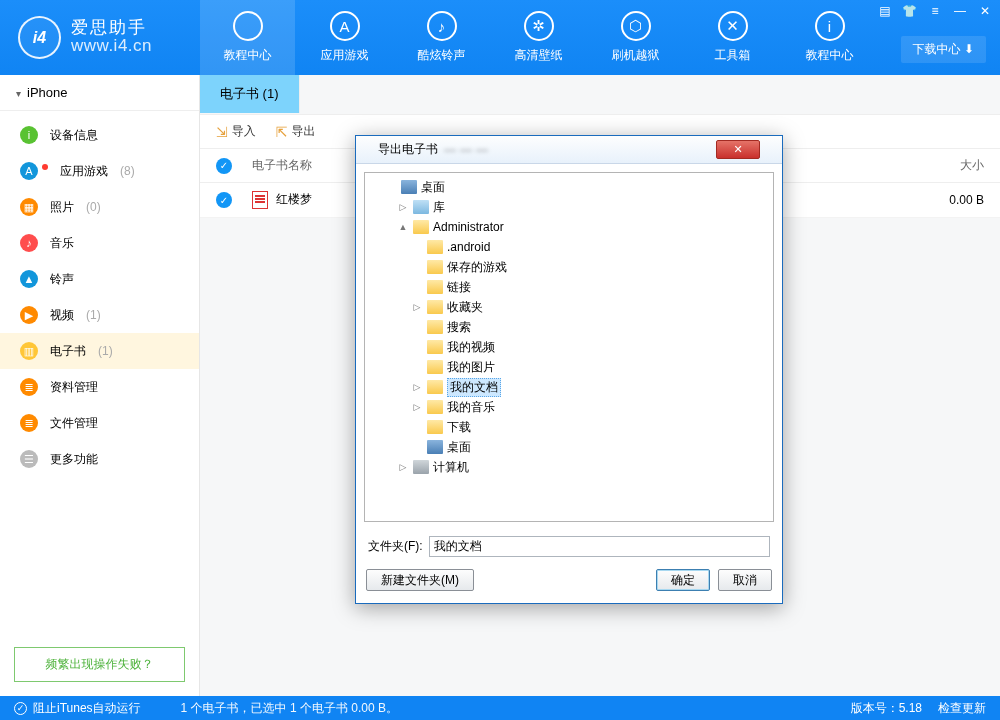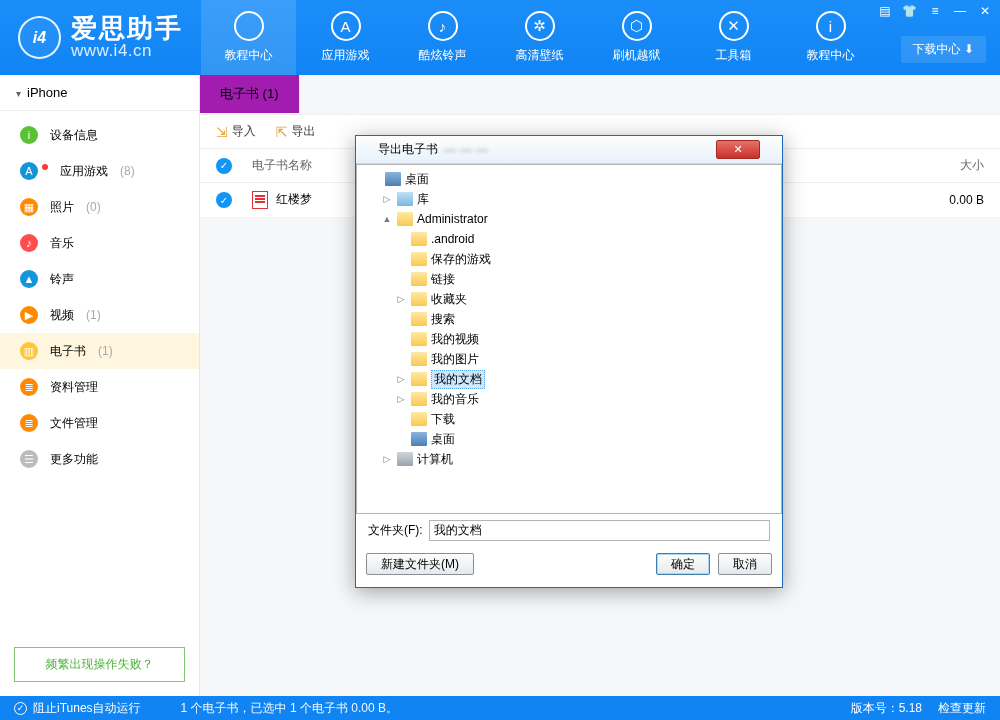--- a/index.html
+++ b/index.html
@@ -3,21 +3,21 @@
 <meta charset="utf-8">
 <style>
 * { margin:0; padding:0; box-sizing:border-box; font-family:"Microsoft YaHei",Arial,sans-serif; font-size:12px; }
 body { width:1000px; height:720px; overflow:hidden; background:#fff; position:relative; }
 
 
 .header { height:75px; background:linear-gradient(#1b8efa,#1084f3); display:flex; align-items:center; color:#fff; position:relative; }
 .logo-wrap { display:flex; align-items:center; padding:0 18px; min-width:200px; }
 .logo-badge { width:43px; height:43px; border:2px solid rgba(255,255,255,.9); border-radius:50%; display:flex; align-items:center; justify-content:center; font-weight:bold; font-size:16px; background:rgba(255,255,255,.06); font-style:italic; }
 .logo-text { margin-left:10px; }
-.logo-text .cn { font-size:26px; font-weight:bold; letter-spacing:2px; line-height:1; }
+.logo-text .cn { font-size:17px; font-weight:normal; letter-spacing:2px; line-height:1; }
 .logo-text .en { font-size:17px; opacity:.85; letter-spacing:.5px; }
 .top-nav { display:flex; gap:2px; }
 .top-item { width:95px; height:75px; display:flex; flex-direction:column; align-items:center; justify-content:center; cursor:pointer; }
 .top-item.active { background:rgba(255,255,255,.14); }
 .top-icon { width:30px; height:30px; border:2px solid #fff; border-radius:50%; display:flex; align-items:center; justify-content:center; font-size:15px; margin-bottom:6px; }
 .top-item span { font-size:12px; }
 .win-controls { position:absolute; top:4px; right:6px; display:flex; gap:7px; font-size:14px; }
 .win-controls div { width:18px; height:16px; cursor:pointer; text-align:center; }
 .dl-center { position:absolute; top:36px; right:14px; background:rgba(255,255,255,.12); padding:5px 12px; border-radius:2px; font-size:12px; cursor:pointer; }
 
@@ -29,21 +29,21 @@
 .side-item { display:flex; align-items:center; padding:9px 20px; cursor:pointer; font-size:13px; gap:12px; }
 .side-item.on { background:#fff6df; }
 .sicon { width:18px; height:18px; border-radius:50%; display:inline-flex; align-items:center; justify-content:center; font-size:11px; color:#fff; }
 .bg-g{background:#59c232}.bg-b{background:#1296db}.bg-o{background:#ff8a00}.bg-r{background:#ff4d4d}.bg-y{background:#ffc637}
 .side-item .cnt { color:#aaa; }
 .red-dot { width:6px;height:6px;border-radius:50%;background:#ff3b30;display:inline-block;margin-left:-8px;margin-top:-8px; }
 .help { position:absolute; bottom:14px; left:14px; right:14px; border:1px solid #7ec96f; color:#4eb33c; text-align:center; padding:8px 4px; font-size:12px; cursor:pointer; }
 
 
 .main { position:absolute; top:75px; left:200px; right:0; bottom:24px; background:#f6f7f8; }
-.tab { background:#a21caf; display:inline-block; padding:10px 20px; font-size:13px; border-right:1px solid #eee; }
+.tab { background:#7dd3fc; display:inline-block; padding:10px 20px; font-size:13px; border-right:1px solid #eee; }
 .toolbar { background:#fff; border-top:1px solid #eee; border-bottom:1px solid #eee; padding:8px 16px; display:flex; gap:20px; margin-top:1px; }
 .tbtn { color:#333; cursor:pointer; display:flex; align-items:center; gap:4px; }
 .ticon { color:#e6a13c; font-size:14px; }
 .table { background:#fff; }
 .thead { display:flex; border-bottom:1px solid #eee; padding:8px 16px; color:#666; align-items:center; }
 .trow { display:flex; border-bottom:1px solid #f3f3f3; padding:8px 16px; align-items:center; }
 .chk { width:16px; height:16px; border-radius:50%; background:#1296f6; margin-right:20px; display:flex; align-items:center; justify-content:center; color:#fff; font-size:10px; }
 .col-name{flex:1}.col-fmt{width:150px}.col-sz{width:80px;text-align:right}
 .pdf-icon { display:inline-block; width:16px; height:18px; background:#fff; border:1px solid #d33; position:relative; margin-right:8px; vertical-align:middle; }
 .pdf-icon::after{content:"";position:absolute;top:3px;left:2px;right:2px;height:2px;background:#d33;box-shadow:0 3px 0 #d33,0 6px 0 #d33;}
@@ -54,21 +54,21 @@
 .footer .f-mid{margin-left:40px;opacity:.95}
 .footer .f-right{margin-left:auto;display:flex;gap:16px}
 .f-chk{width:13px;height:13px;border:1.5px solid #fff;border-radius:50%;display:inline-flex;align-items:center;justify-content:center;font-size:9px}
 
 
 .overlay { position:absolute; inset:0; }
 .dialog { position:absolute; top:135px; left:355px; width:428px; background:#fff; border:1px solid #1a6bbd; box-shadow:0 4px 20px rgba(0,0,0,.35); }
 .dlg-title { height:28px; background:linear-gradient(#fdfefe,#e8f1fb); border-bottom:1px solid #c9d7e8; display:flex; align-items:center; padding:0 22px; font-size:12px; }
 .dlg-title .blur { filter:blur(2px); opacity:.55; margin-left:6px; letter-spacing:4px; }
 .dlg-x { margin-left:auto; width:44px; height:19px; background:linear-gradient(#e57368,#c9302c); border:1px solid #a32a22; border-radius:2px; color:#fff; text-align:center; line-height:17px; font-size:11px; cursor:pointer; }
-.tree-box { border:1px solid #b4b4b4; height:350px; overflow:auto; background:#fff; padding:4px 10px; }
+.tree-box { margin:8px; border:1px solid #b4b4b4; height:350px; overflow:auto; background:#fff; padding:4px 18px; }
 .tnode { display:flex; align-items:center; height:20px; padding:0 2px; cursor:pointer; white-space:nowrap; }
 .tnode .arr { width:12px; text-align:center; color:#777; font-size:9px; }
 .tnode .fi { width:16px; height:14px; margin:0 4px; }
 .tnode.sel span.lbl { background:#cde8ff; border:1px dotted #5aa7e8; padding:0 2px; }
 .pad1{padding-left:14px}.pad2{padding-left:28px}
 .dlg-row { display:flex; align-items:center; padding:6px 12px; gap:6px; }
 .dlg-row input { flex:1; border:1px solid #aeb5bd; height:21px; padding:0 4px; font-size:12px; }
 .dlg-btns { display:flex; padding:6px 10px 12px; gap:8px; }
 .dlg-btns .spacer{flex:1}
 .btn { border:1px solid #8a8f96; background:linear-gradient(#fdfdfd,#e6e9ec); height:22px; padding:0 14px; font-size:12px; cursor:pointer; border-radius:2px; }

